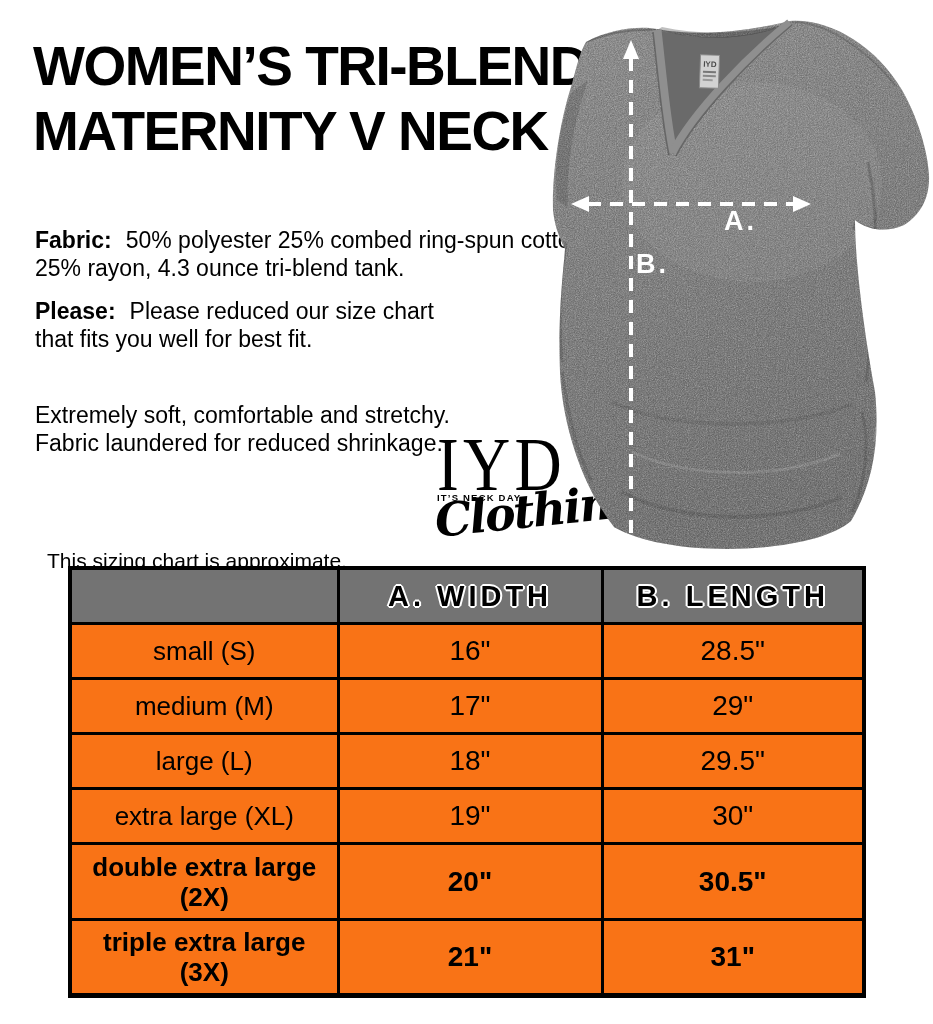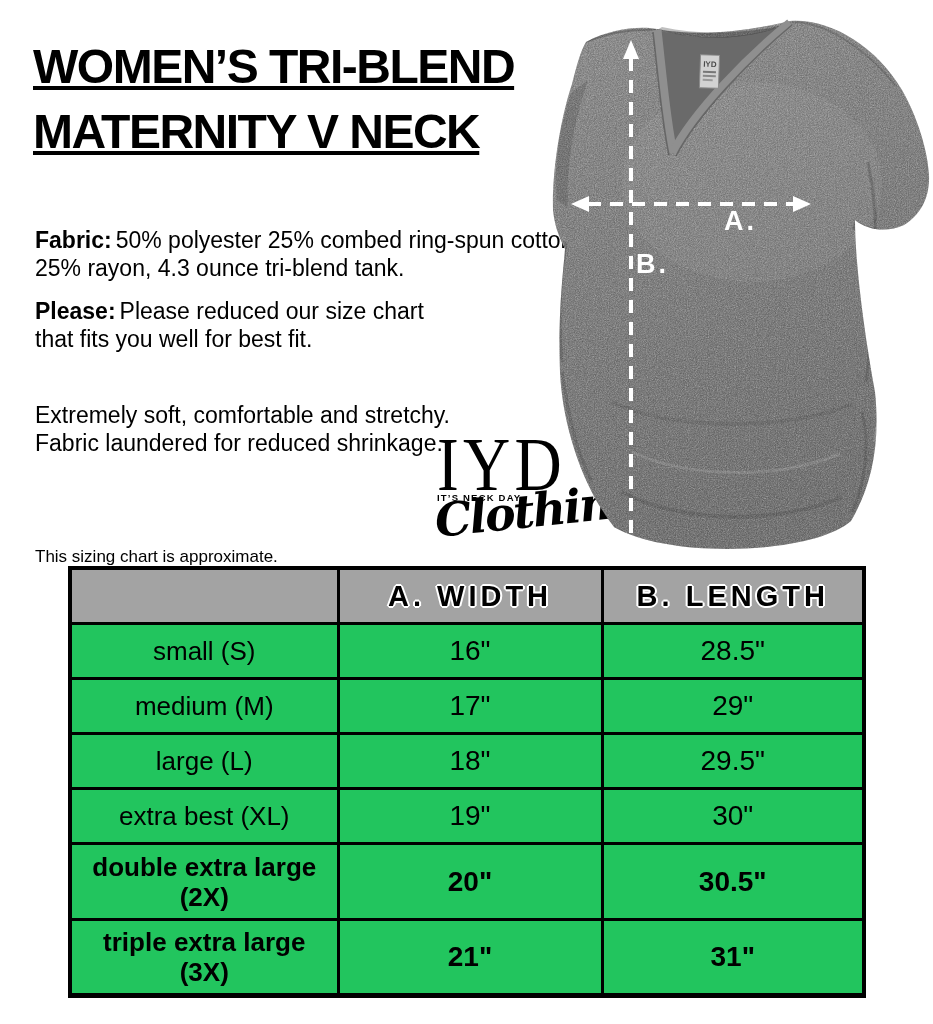--- a/index.html
+++ b/index.html
@@ -3,31 +3,30 @@
 <meta charset="utf-8">
 <style>
   html,body{margin:0;padding:0;background:#ffffff;}
   .canvas{
     position:relative;width:933px;height:1024px;background:#ffffff;
     font-family:"Liberation Sans", sans-serif;color:#000;overflow:hidden;
   }
   
   .title{
     position:absolute;left:33px;top:34px;
-    font-size:48px;font-weight:bold;line-height:65px;letter-spacing:-1.5px;
+    font-size:55px;font-weight:bold;line-height:65px;letter-spacing:-1.5px;
     white-space:nowrap;
-    text-decoration:underline;
   }
   
   .para{position:absolute;left:35px;font-size:23px;line-height:28px;}
-  .para .plabel{font-weight:bold;margin-right:4px;}
+  .para .plabel{font-weight:bold;margin-right:14px;}
   .fabric{top:203px;width:560px;}
   .sizing{top:297px;width:470px;}
   .comfort{top:401px;width:470px;}
-  .note{top:526px;font-size:17px;}
+  .note{top:526px;font-size:21px;margin-left:12px;}
   
   .logo{position:absolute;left:437px;top:434px;width:160px;}
   .logo-iyd{
     font-family:"Liberation Serif", serif;font-size:76px;line-height:60px;
     letter-spacing:5px;display:inline-block;transform:scaleX(.86);transform-origin:left top;
   }
   .logo-tagline{
     font-size:9.5px;font-weight:bold;letter-spacing:1.2px;margin-top:-2px;
     font-family:"Liberation Sans", sans-serif;
   }
@@ -37,26 +36,26 @@
     transform:rotate(-6deg);transform-origin:left center;display:inline-block;
   }
   
   .size-table{
     position:absolute;left:68px;top:566px;width:794px;
     border-collapse:collapse;table-layout:fixed;text-align:center;
     border:4px solid #000;
   }
   .size-table th,.size-table td{border:3px solid #000;padding:0 4px;}
   .size-table thead th{
-    background:#a3a3a3;height:52px;font-size:29px;font-weight:bold;letter-spacing:4px;
+    background:#737373;height:52px;font-size:29px;font-weight:bold;letter-spacing:4px;
     text-shadow:-2px 0 #fff,2px 0 #fff,0 -2px #fff,0 2px #fff,
                 -1px -1px #fff,1px 1px #fff,1px -1px #fff,-1px 1px #fff;
     margin-left:43px;
   }
-  .size-table td{background:#22c55e;}
+  .size-table td{background:#f97316;}
   .size-table td.size-name{font-size:26px;line-height:30px;}
   .size-table td.val{font-size:28px;}
   .r-std{height:55px;}
   .r-tall{height:76px;font-weight:bold;}
   tr:last-child td{border-bottom-width:5px;}
   
   .shirt-wrap{position:absolute;left:552px;top:12px;width:381px;height:552px;}
   .fig-label{font-family:"Liberation Sans", sans-serif;font-weight:bold;}
 </style>
 </head>
@@ -112,21 +111,21 @@
         <td class="size-name">medium (M)</td>
         <td class="val">17"</td>
         <td class="val">29"</td>
       </tr>
       <tr class="r-std">
         <td class="size-name">large (L)</td>
         <td class="val">18"</td>
         <td class="val">29.5"</td>
       </tr>
       <tr class="r-std">
-        <td class="size-name">extra best (XL)</td>
+        <td class="size-name">extra large (XL)</td>
         <td class="val">19"</td>
         <td class="val">30"</td>
       </tr>
       <tr class="r-tall">
         <td class="size-name">double extra large (2X)</td>
         <td class="val">20"</td>
         <td class="val">30.5"</td>
       </tr>
       <tr class="r-tall">
         <td class="size-name">triple extra large (3X)</td>

